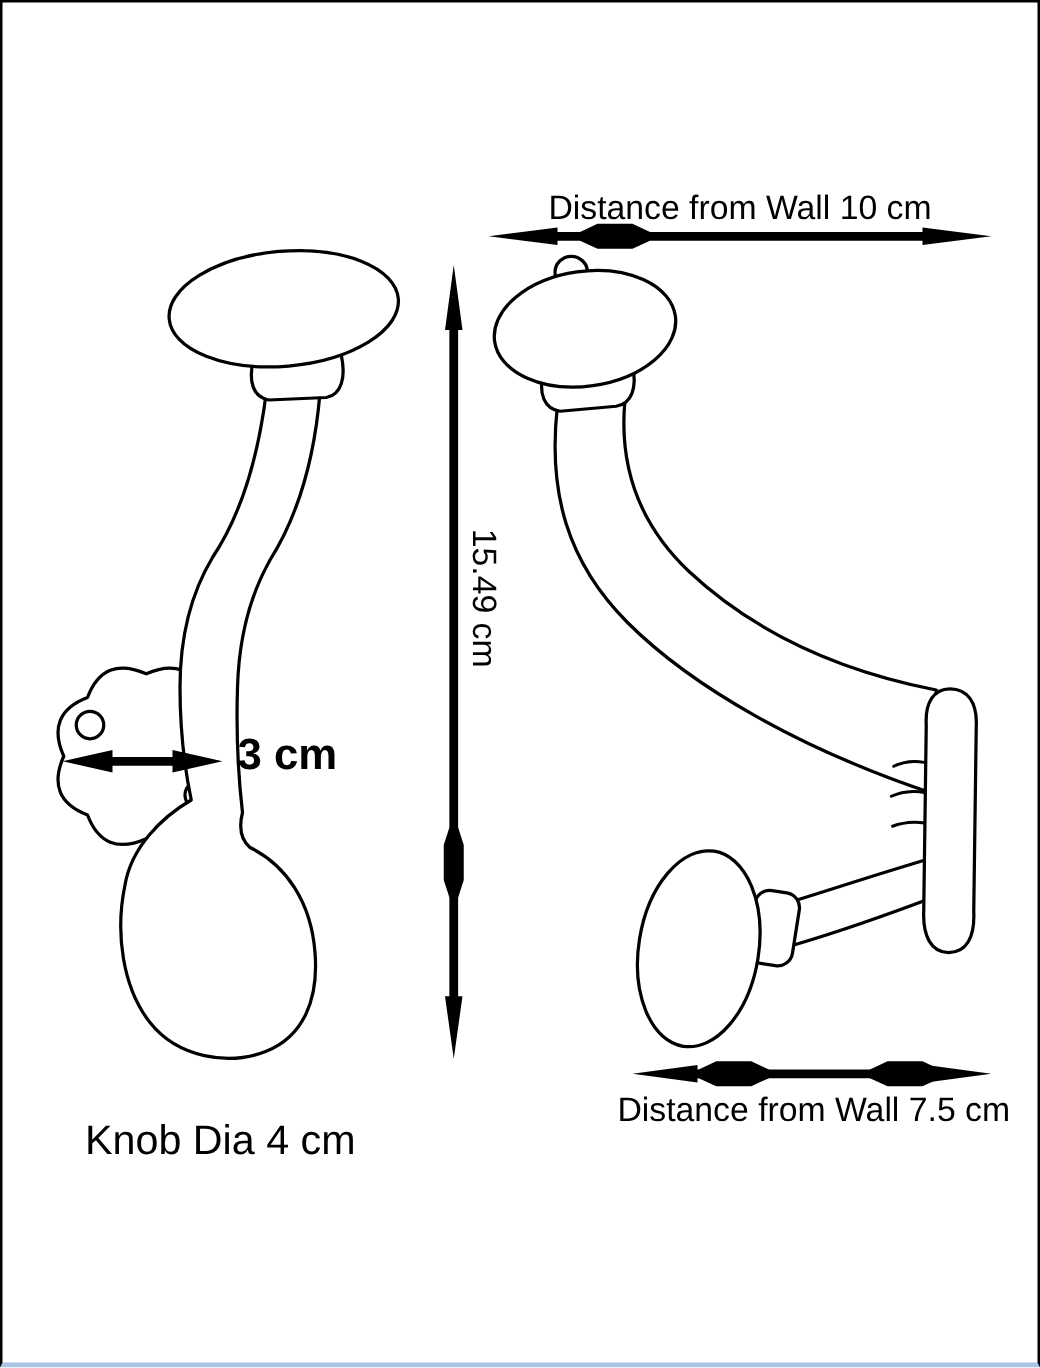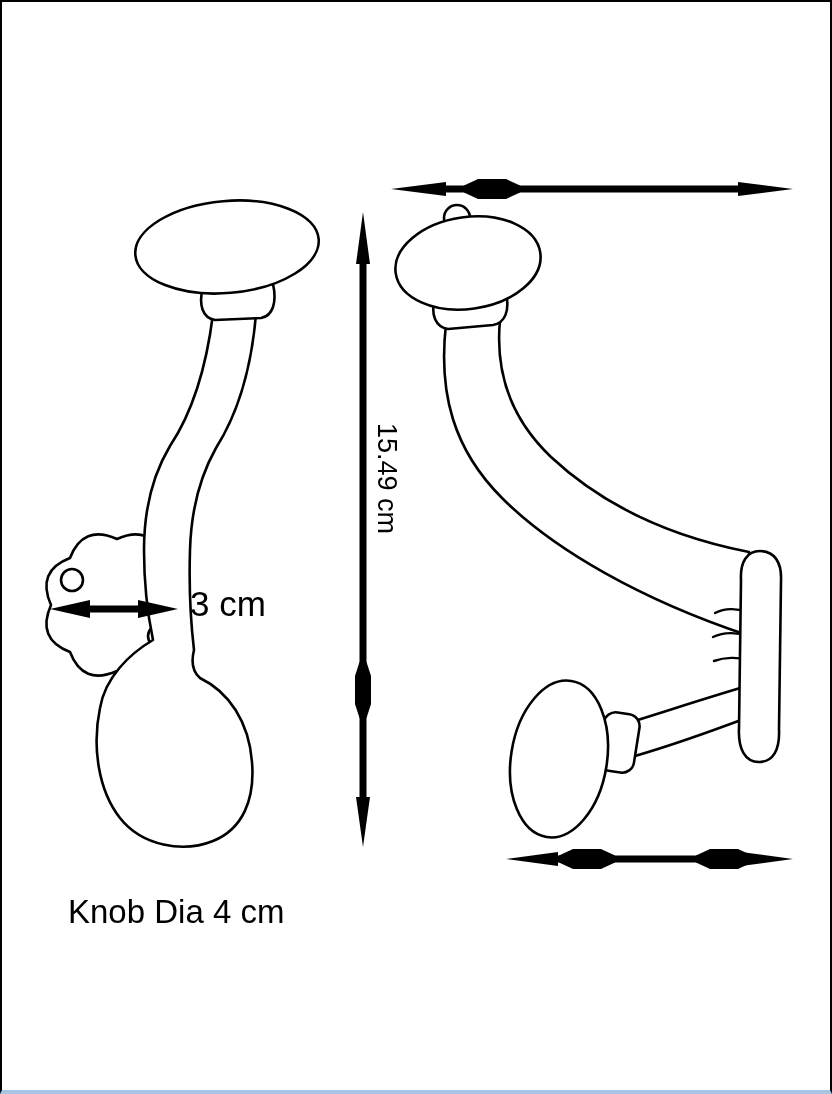--- a/index.html
+++ b/index.html
@@ -35,21 +35,21 @@
   }
   .dim { fill: #000000; stroke: none; }
   .label {
     position: absolute;
     color: #000000;
     white-space: nowrap;
     line-height: 1.1;
   }
   .label-dist-top   { left: 415px; top: 150px; width: 350px; text-align: center; font-size: 27px; }
   .label-height     { left: 399px; top: 421px; transform: rotate(90deg); transform-origin: 0 0; font-size: 27px; }
-  .label-3cm        { left: 188px; top: 583px; font-size: 35px; font-weight: normal; }
+  .label-3cm        { left: 188px; top: 583px; font-size: 35px; font-weight: bold; }
   .label-knobdia    { left: 66px;  top: 844px; font-size: 33px; margin-top: 48px; }
   .label-dist-bot   { left: 482px; top: 872px; width: 334px; text-align: center; font-size: 27px; }
 </style>
 </head>
 <body>
 
 <div class="screen">
 
   <svg width="832" height="1094" viewBox="0 0 832 1094">
 
@@ -124,20 +124,22 @@
       <path class="dim" d="M 504 857 L 556 850 L 556 853.5 L 739 853.5 L 739 850 L 791 857
            L 739 864 L 739 860.5 L 556 860.5 L 556 864 Z"></path>
       <path class="dim" d="M 557 853.5 L 571 847 L 599 847 L 613 853.5 L 613 860.5 L 599 867 L 571 867 L 557 860.5 Z"></path>
       <path class="dim" d="M 694 853.5 L 708 847 L 736 847 L 750 853.5 L 750 860.5 L 736 867 L 708 867 L 694 860.5 Z"></path>
 
       <path class="dim" d="M 48 607 L 88 598 L 88 603.5 L 136 603.5 L 136 598 L 176 607
            L 136 616 L 136 610.5 L 88 610.5 L 88 616 Z"></path>
     </g>
   </svg>
 
+  <div class="label label-dist-top">Distance from Wall 10 cm</div>
 
   <div class="label label-height">15.49 cm</div>
 
   <div class="label label-3cm">3 cm</div>
 
   <div class="label label-knobdia">Knob Dia 4 cm</div>
 
+  <div class="label label-dist-bot">Distance from Wall 7.5 cm</div>
 </div>
 
 </body></html>

